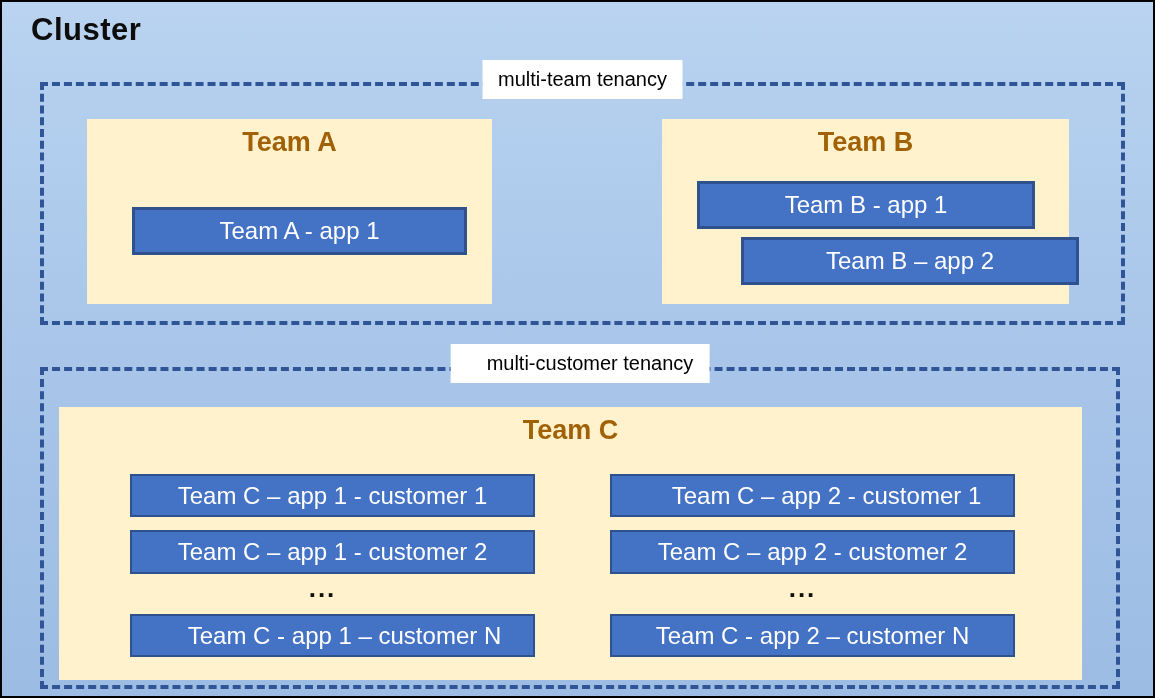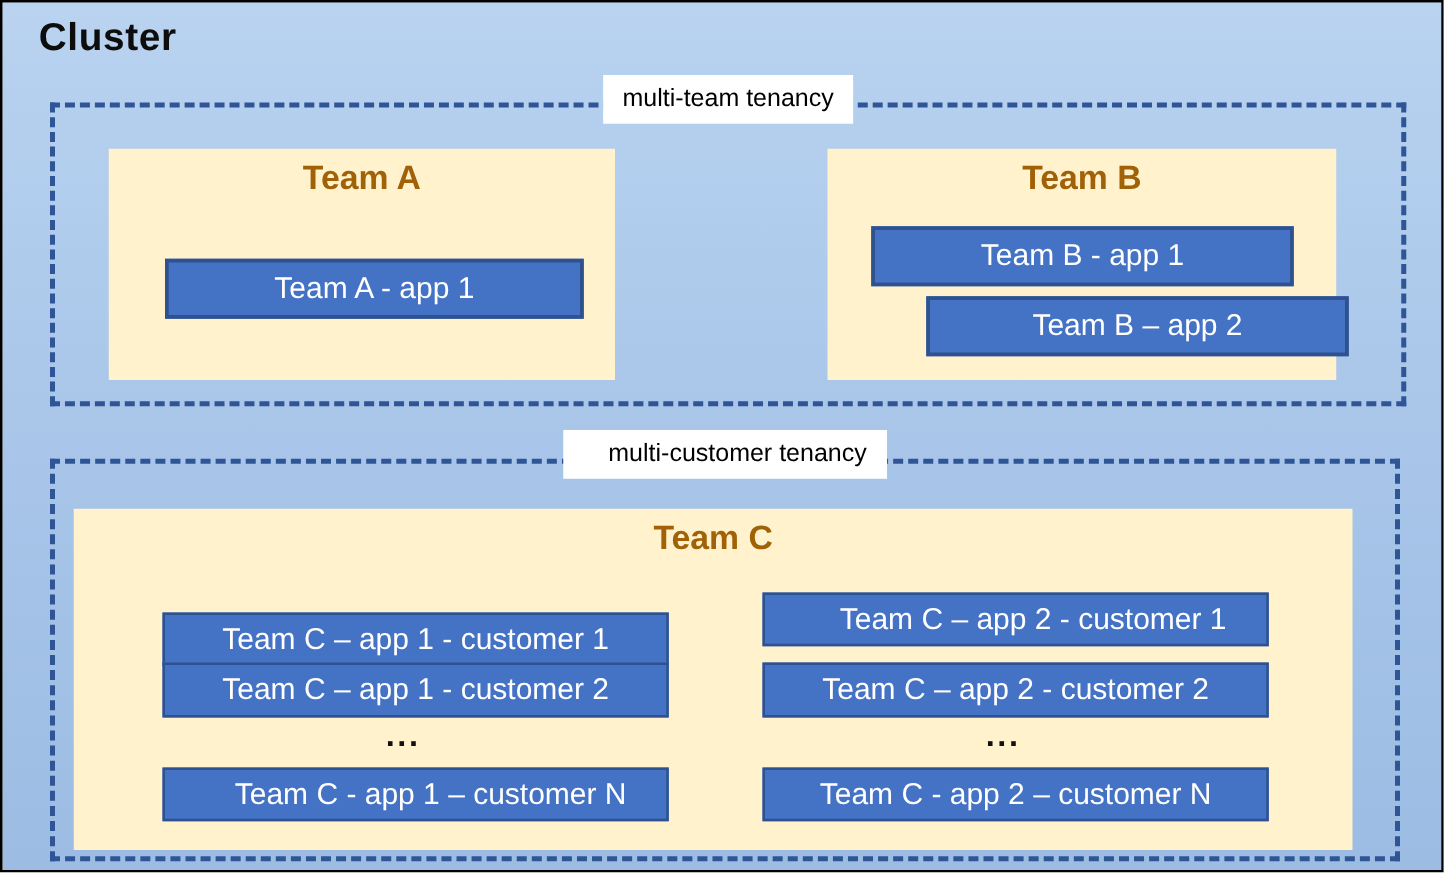--- a/index.html
+++ b/index.html
@@ -78,21 +78,21 @@
     </div>
   </div>
 
   <div class="zone" style="left:38px;top:365px;width:1080px;height:322px;">
     <div class="zone-label" style="top:-27px;padding-left:36px;">multi-customer tenancy</div>
 
     <div class="team-box" style="left:15px;top:36px;width:1023px;height:273px;">
       <div class="team-title">Team C</div>
 
       <div class="col" style="left:71px;top:67px;width:405px;height:186px;">
-        <div class="app-box thin" style="left:0;top:0;width:405px;height:43px;margin-top:16px;">Team C – app 1 - customer 1</div>
+        <div class="app-box thin" style="left:0;top:0;width:405px;height:43px;">Team C – app 1 - customer 1</div>
         <div class="app-box thin" style="left:0;top:56px;width:405px;height:44px;">Team C – app 1 - customer 2</div>
         <div class="ellipsis" style="top:99px;">...</div>
         <div class="app-box thin" style="left:0;top:140px;width:405px;height:43px;padding-left:24px;">Team C - app 1 – customer N</div>
       </div>
 
       <div class="col" style="left:551px;top:67px;width:405px;height:186px;">
         <div class="app-box thin" style="left:0;top:0;width:405px;height:43px;padding-left:28px;">Team C – app 2 - customer 1</div>
         <div class="app-box thin" style="left:0;top:56px;width:405px;height:44px;text-align:right;">Team C – app 2 - customer 2</div>
         <div class="ellipsis" style="top:99px;">...</div>
         <div class="app-box thin" style="left:0;top:140px;width:405px;height:43px;text-align:center;">Team C - app 2 – customer N</div>

